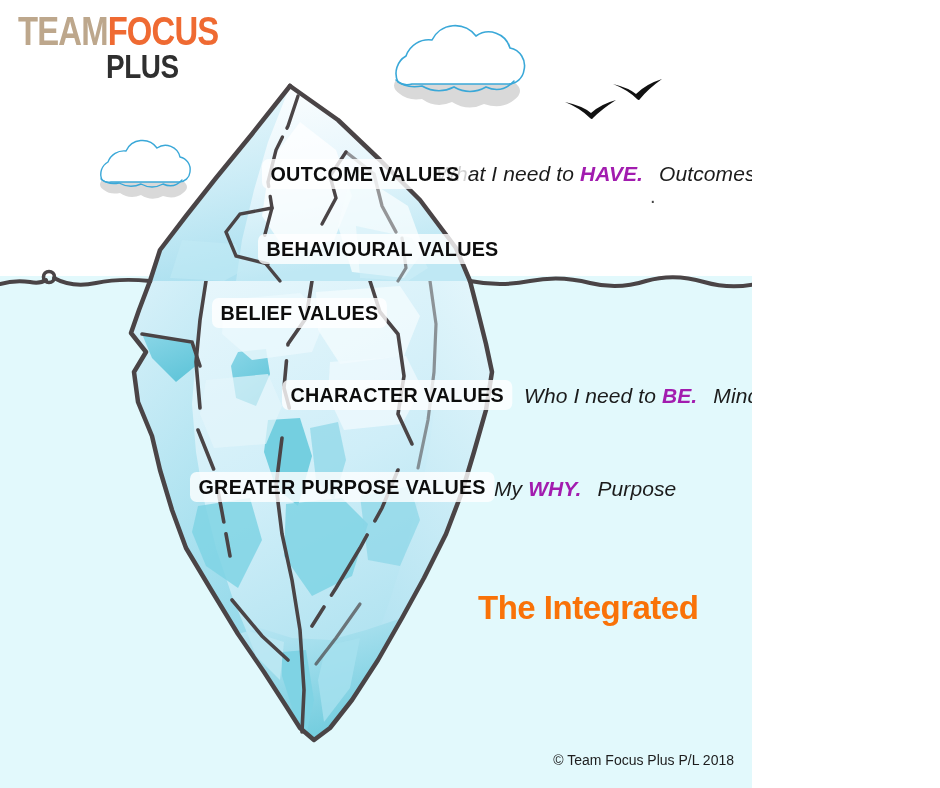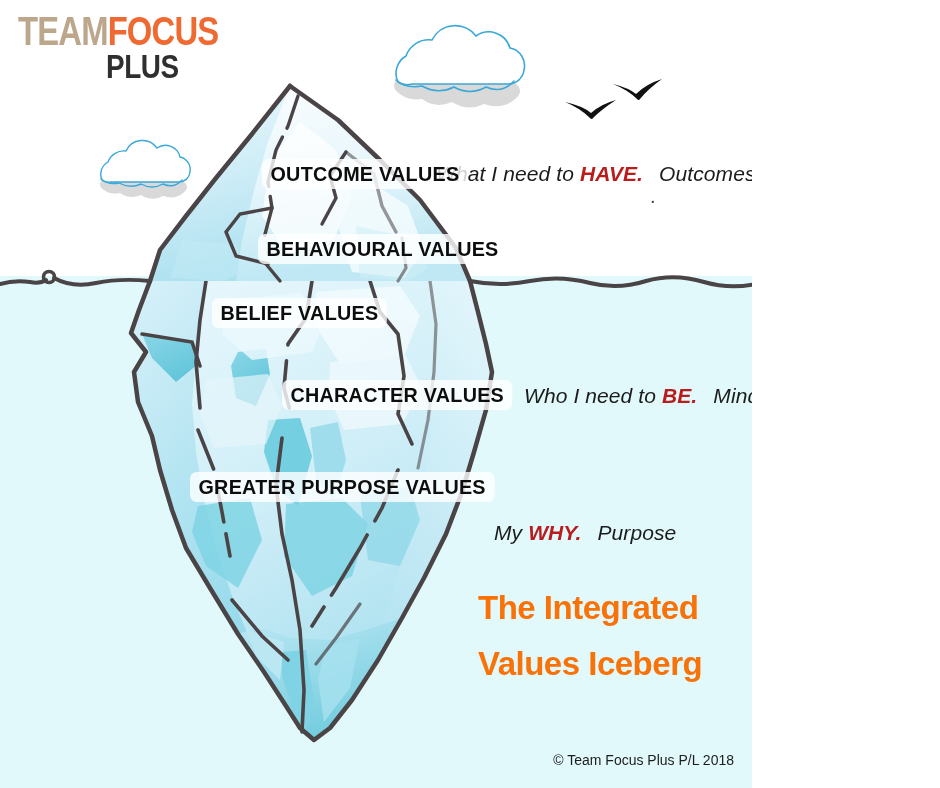--- a/index.html
+++ b/index.html
@@ -64,21 +64,21 @@
     z-index: 30;
     white-space: nowrap;
     font-family: "Liberation Sans Narrow", "Liberation Sans", sans-serif;
     font-style: italic;
     font-size: 21px;
     color: #1b1b1b;
     letter-spacing: 0.1px;
   }
   .phrase .kw {
     font-weight: bold;
-    color: #b91c1c;
+    color: #a21caf;
     font-style: italic;
   }
   .phrase .examples {
     font-style: italic;
     color: #1b1b1b;
     font-weight: normal;
   }
   .phrase .gap { display: inline-block; width: 16px; }
 
   .stray-dot {
@@ -330,24 +330,23 @@
   </div>
 
   <div class="stray-dot" style="left:650px; top:192px;">.</div>
 
 
 
   <div class="phrase" style="left:524px; top:384px;">
     <span>Who I need to </span><span class="kw">BE.</span><span class="gap"></span><span class="examples">Mindsets</span>
   </div>
 
-  <div class="phrase" style="left:494px; top:477px;margin-top:44px;">
+  <div class="phrase" style="left:494px; top:477px;">
     <span>My </span><span class="kw">WHY.</span><span class="gap"></span><span class="examples">Purpose</span>
   </div>
 
   <div class="title">
     <span class="tl">The Integrated</span>
-    <span class="tl">Values Iceberg</span>
   </div>
 
   <div class="copyright">© Team Focus Plus P/L 2018</div>
 
 </div>
 
 </body></html>

